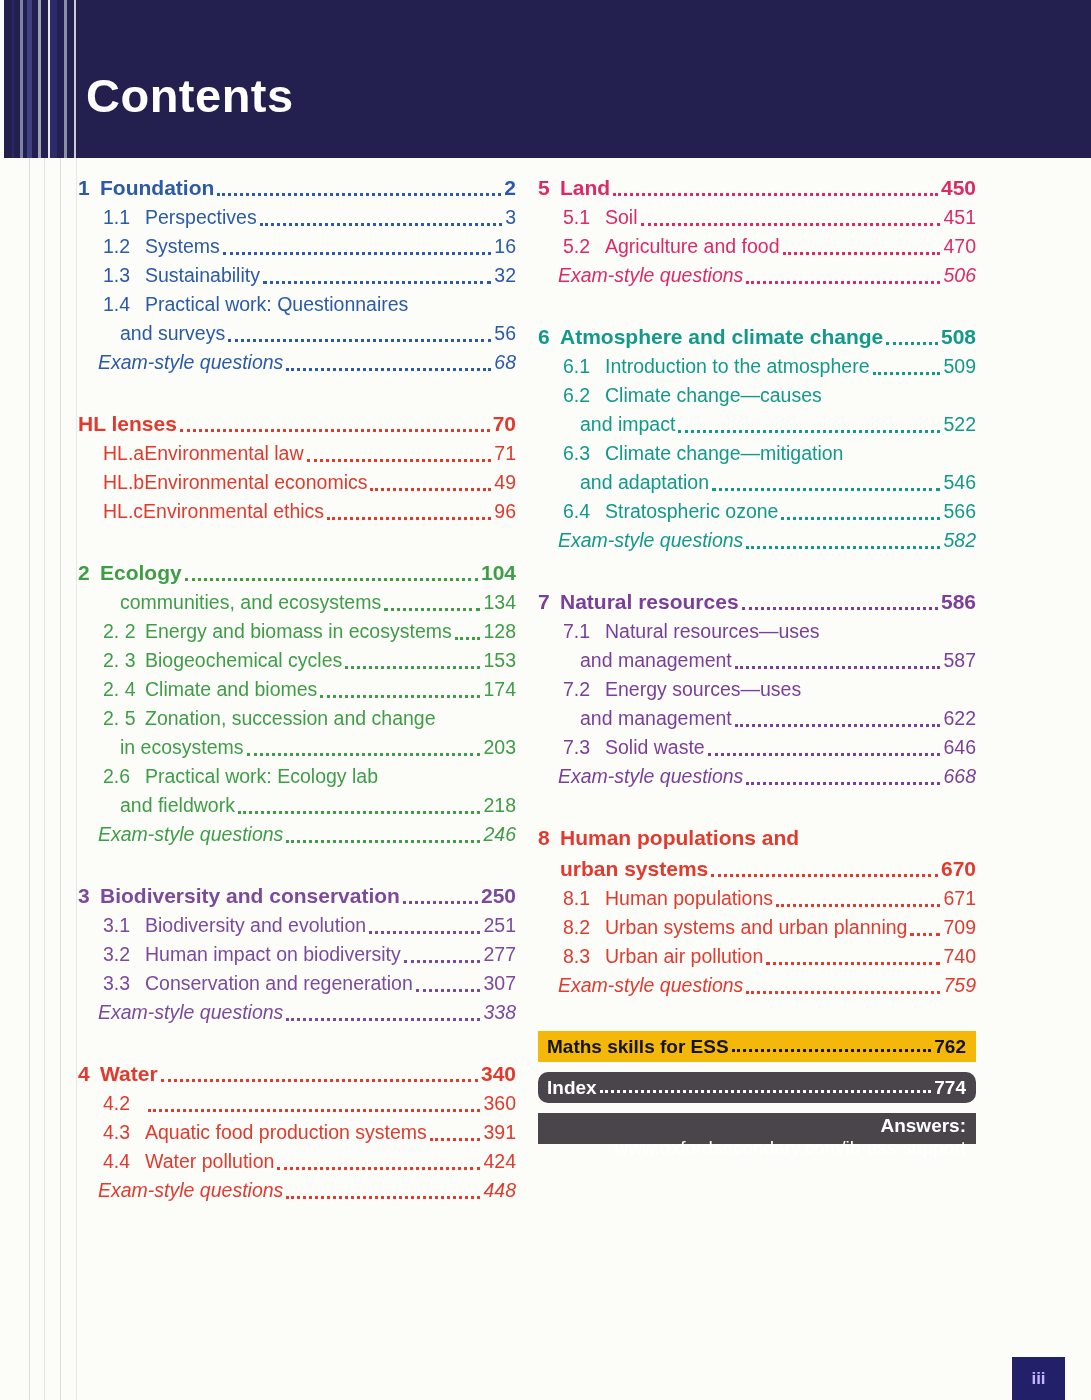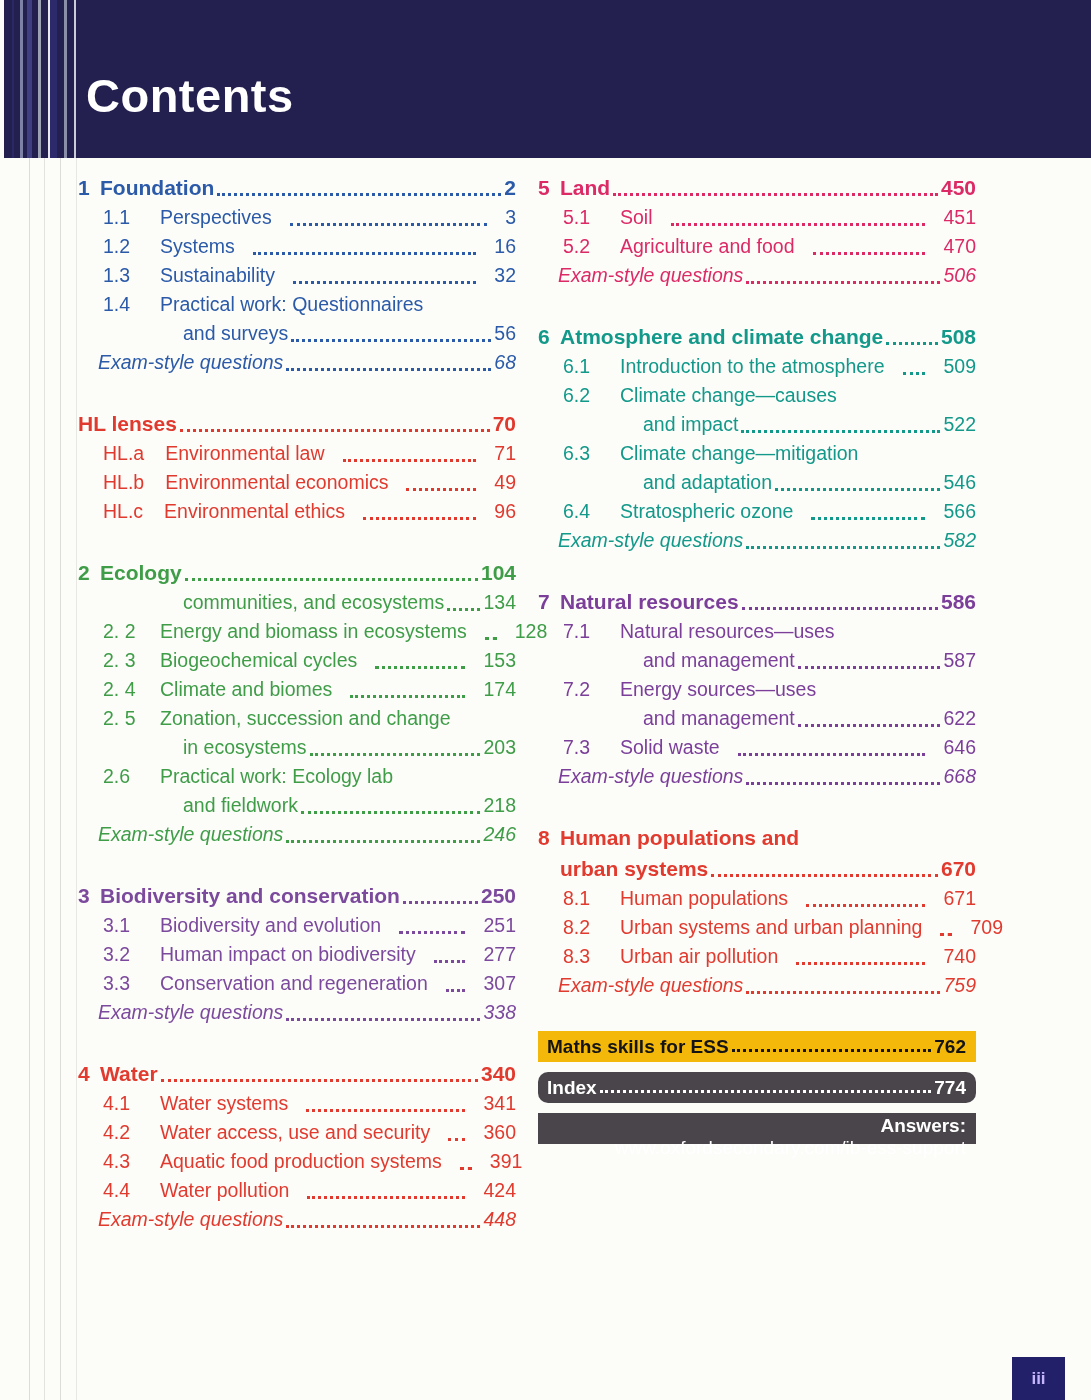--- a/index.html
+++ b/index.html
@@ -49,24 +49,24 @@
   .sec-num { flex:none; width:22px; }
   .lbl { flex:none; white-space:nowrap; }
   .dots {
     flex:1 1 10px; min-width:12px; height:0;
     border-bottom:3px dotted currentColor;
     margin:0 3px 6px 3px;
   }
   .sec-header .dots { border-bottom-width:3.5px; margin-bottom:7px; }
   .pg { flex:none; }
 
-  .item { padding-left:25px;gap:15px; }
+  .item { padding-left:25px; }
   .num { flex:none; width:42px; }
-  .num-auto { flex:none; margin-right:6px; }
-  .cont { padding-left:105px; }      
+  .num-auto { flex:none; }
+  .cont { padding-left:42px; }      
   .sec-cont { padding-left:22px; }  
   .exam { padding-left:20px;font-style:italic; }
 
   
   .bars { margin-top:11px; }
   .bar {
     display:flex; align-items:flex-end; box-sizing:border-box;
     height:31px; padding:2px 10px 4px 9px; margin-bottom:10px;
     font-size:19px; font-weight:bold;
   }
@@ -245,28 +245,21 @@
         </div>
       </div>
       <div class="section" style="color: rgb(225, 58, 46);">
         <div class="row sec-header">
           <span class="sec-num">4</span>
           <span class="lbl">Water</span>
           <span class="dots"></span>
           <span class="pg">340</span>
         </div>
         <div class="row item">
-          <span class="num">4.1</span>
-          <span class="lbl">Water systems</span>
-          <span class="dots"></span>
-          <span class="pg">341</span>
-        </div>
-        <div class="row item">
           <span class="num">4.2</span>
-          <span class="lbl">Water access, use and security</span>
           <span class="dots"></span>
           <span class="pg">360</span>
         </div>
         <div class="row item">
           <span class="num">4.3</span>
           <span class="lbl">Aquatic food production systems</span>
           <span class="dots"></span>
           <span class="pg">391</span>
         </div>
         <div class="row item">

